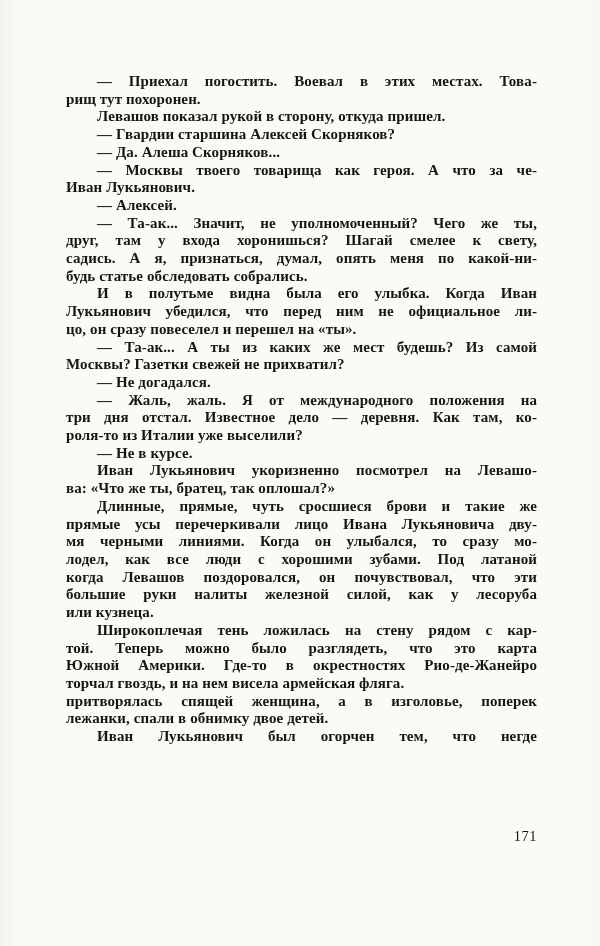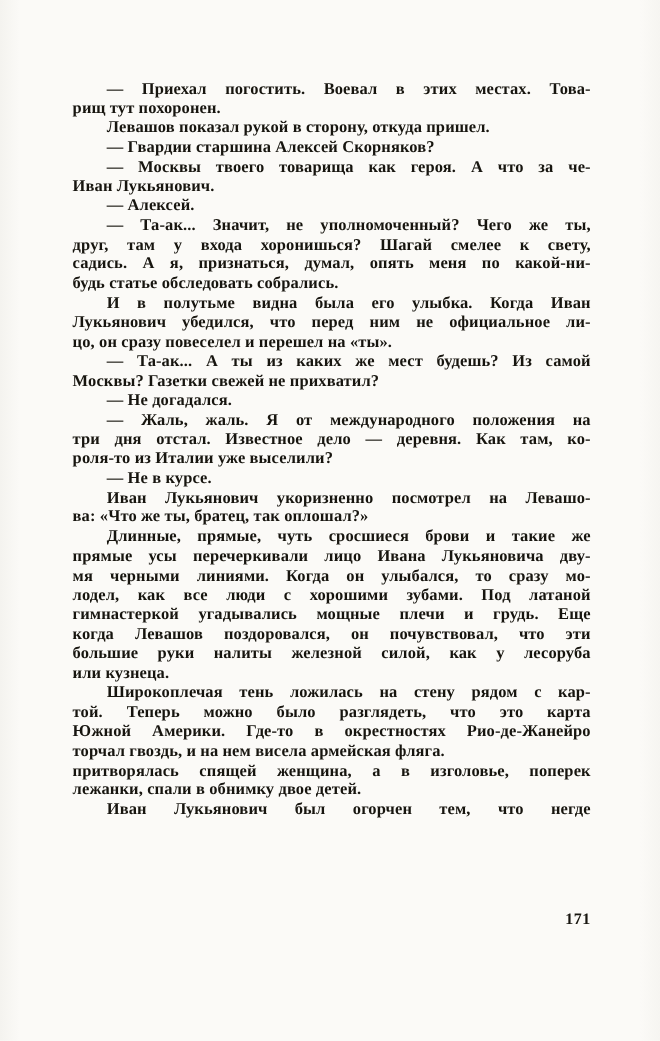--- a/index.html
+++ b/index.html
@@ -39,35 +39,36 @@
   .line.justify {
     text-align: justify;
     text-align-last: justify;
   }
   .page-number {
     position: absolute;
     left: 66px;
     top: 828px;
     width: 471px;
     text-align: right;
-    font-weight: 700;
+    font-weight: 400;
     font-size: 14.5px;
     color: #17150f;
     letter-spacing: 0.5px;
   }
 </style>
 </head>
 <body>
 
 <div class="scan-page">
   <div class="page-text">
       <div class="line indent justify">— Приехал погостить. Воевал в этих местах. Това-</div>
       <div class="line">рищ тут похоронен.</div>
       <div class="line indent">Левашов показал рукой в сторону, откуда пришел.</div>
       <div class="line indent">— Гвардии старшина Алексей Скорняков?</div>
+      <div class="line indent">— Да. Алеша Скорняков...</div>
       <div class="line indent justify">— Москвы твоего товарища как героя. А что за че-</div>
       <div class="line">Иван Лукьянович.</div>
       <div class="line indent">— Алексей.</div>
       <div class="line indent justify">— Та-ак... Значит, не уполномоченный? Чего же ты,</div>
       <div class="line justify">друг, там у входа хоронишься? Шагай смелее к свету,</div>
       <div class="line justify">садись. А я, признаться, думал, опять меня по какой-ни-</div>
       <div class="line">будь статье обследовать собрались.</div>
       <div class="line indent justify">И в полутьме видна была его улыбка. Когда Иван</div>
       <div class="line justify">Лукьянович убедился, что перед ним не официальное ли-</div>
       <div class="line">цо, он сразу повеселел и перешел на «ты».</div>
@@ -77,21 +78,20 @@
       <div class="line indent justify">— Жаль, жаль. Я от международного положения на</div>
       <div class="line justify">три дня отстал. Известное дело — деревня. Как там, ко-</div>
       <div class="line">роля-то из Италии уже выселили?</div>
       <div class="line indent">— Не в курсе.</div>
       <div class="line indent justify">Иван Лукьянович укоризненно посмотрел на Левашо-</div>
       <div class="line">ва: «Что же ты, братец, так оплошал?»</div>
       <div class="line indent justify">Длинные, прямые, чуть сросшиеся брови и такие же</div>
       <div class="line justify">прямые усы перечеркивали лицо Ивана Лукьяновича дву-</div>
       <div class="line justify">мя черными линиями. Когда он улыбался, то сразу мо-</div>
       <div class="line justify">лодел, как все люди с хорошими зубами. Под латаной</div>
-      <div class="line justify">гимнастеркой угадывались мощные плечи и грудь. Еще</div>
       <div class="line justify">когда Левашов поздоровался, он почувствовал, что эти</div>
       <div class="line justify">большие руки налиты железной силой, как у лесоруба</div>
       <div class="line">или кузнеца.</div>
       <div class="line indent justify">Широкоплечая тень ложилась на стену рядом с кар-</div>
       <div class="line justify">той. Теперь можно было разглядеть, что это карта</div>
       <div class="line justify">Южной Америки. Где-то в окрестностях Рио-де-Жанейро</div>
       <div class="line">торчал гвоздь, и на нем висела армейская фляга.</div>
       <div class="line justify">притворялась спящей женщина, а в изголовье, поперек</div>
       <div class="line">лежанки, спали в обнимку двое детей.</div>
       <div class="line indent justify">Иван Лукьянович был огорчен тем, что негде</div>

